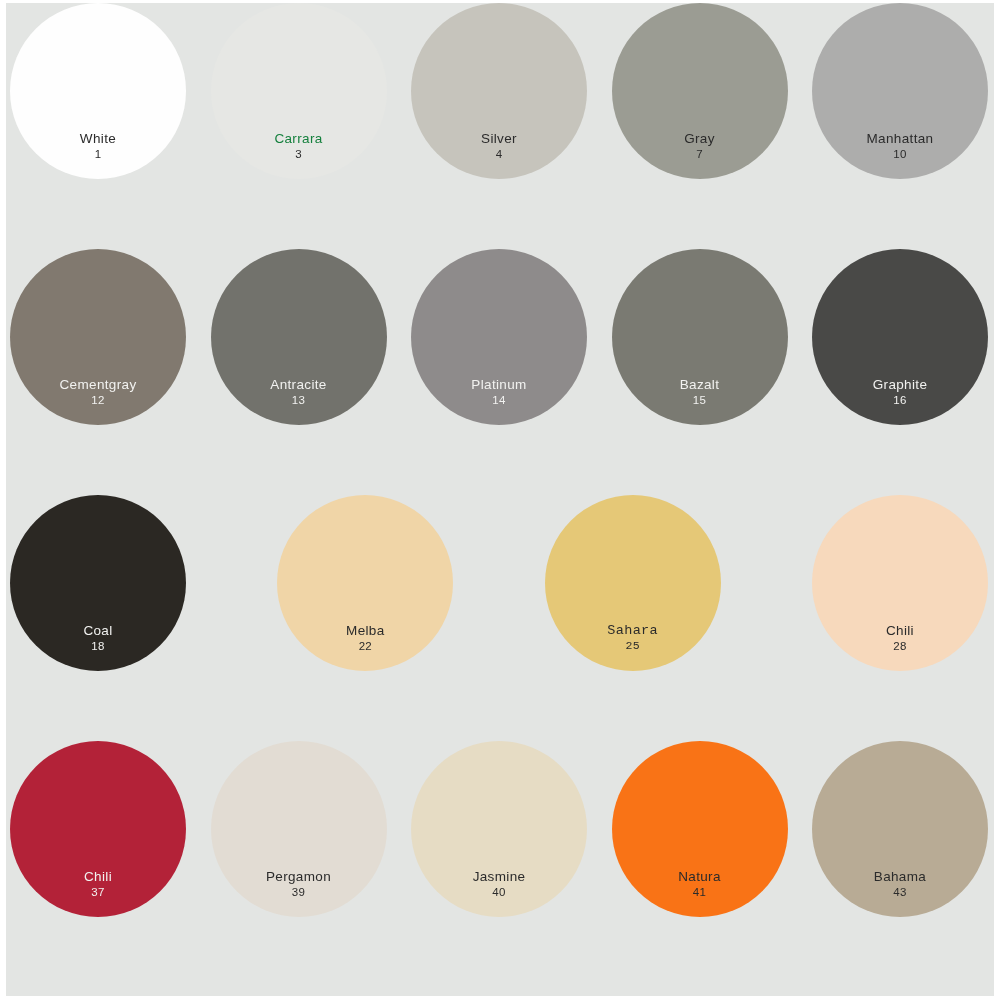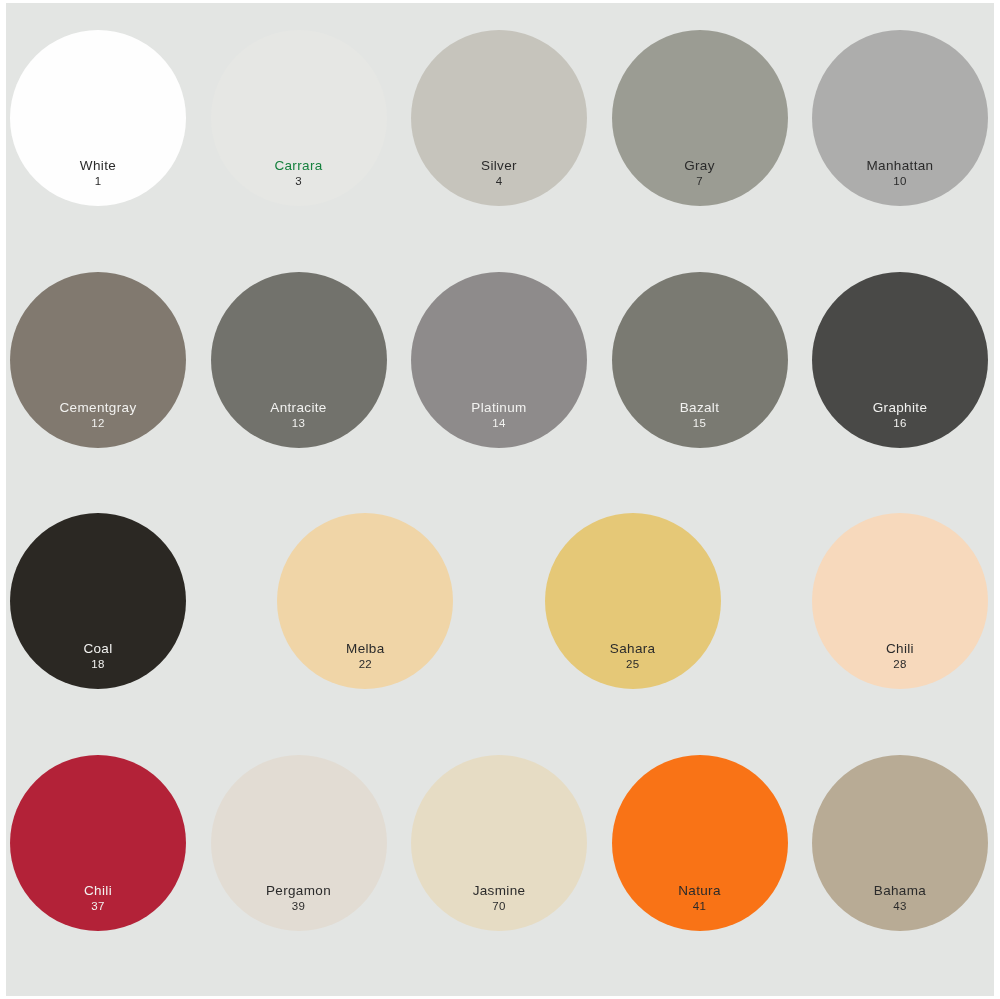--- a/index.html
+++ b/index.html
@@ -30,21 +30,20 @@
 
   .swatch-grid {
     position: absolute;
     left: 0;
     top: 0;
     width: 988px;
     height: 993px;
     display: flex;
     flex-direction: column;
     justify-content: flex-start;
-    padding-top: 27px;
     box-sizing: border-box;
   }
 
   .swatch-row {
     display: flex;
     flex-direction: row;
     justify-content: space-between;
     align-items: flex-start;
     height: 246px;
     padding: 0 6px 0 4px;
@@ -147,42 +146,42 @@
 
     <div class="swatch-row">
       <div class="swatch label-light" style="background: rgb(43, 40, 35);">
         <span class="swatch-name" style="color: rgb(242, 242, 240);">Coal</span>
         <span class="swatch-number" style="color: rgb(242, 242, 240);">18</span>
       </div>
       <div class="swatch label-dark" style="background: rgb(240, 213, 167);">
         <span class="swatch-name" style="color: rgb(43, 43, 43);">Melba</span>
         <span class="swatch-number" style="color: rgb(43, 43, 43);">22</span>
       </div>
-      <div class="swatch label-dark" style="background: rgb(229, 200, 119);">
+      <div class="swatch label-dark" style="background: rgb(229, 200, 119); font-family: Liberation Mono, monospace;">
         <span class="swatch-name" style="color: rgb(43, 43, 43);">Sahara</span>
         <span class="swatch-number" style="color: rgb(43, 43, 43);">25</span>
       </div>
       <div class="swatch label-dark" style="background: rgb(247, 217, 188);">
         <span class="swatch-name" style="color: rgb(43, 43, 43);">Chili</span>
         <span class="swatch-number" style="color: rgb(43, 43, 43);">28</span>
       </div>
     </div>
 
     <div class="swatch-row">
       <div class="swatch label-light" style="background: rgb(179, 34, 56);">
         <span class="swatch-name" style="color: rgb(242, 242, 240);">Chili</span>
         <span class="swatch-number" style="color: rgb(242, 242, 240);">37</span>
       </div>
       <div class="swatch label-dark" style="background: rgb(226, 220, 211);">
         <span class="swatch-name" style="color: rgb(43, 43, 43);">Pergamon</span>
         <span class="swatch-number" style="color: rgb(43, 43, 43);">39</span>
       </div>
       <div class="swatch label-dark" style="background: rgb(230, 220, 196);">
         <span class="swatch-name" style="color: rgb(43, 43, 43);">Jasmine</span>
-        <span class="swatch-number" style="color: rgb(43, 43, 43);">70</span>
+        <span class="swatch-number" style="color: rgb(43, 43, 43);">40</span>
       </div>
       <div class="swatch label-dark" style="background: #f97316;">
         <span class="swatch-name" style="color: rgb(43, 43, 43);">Natura</span>
         <span class="swatch-number" style="color: rgb(43, 43, 43);">41</span>
       </div>
       <div class="swatch label-dark" style="background: rgb(184, 171, 149);">
         <span class="swatch-name" style="color: rgb(43, 43, 43);">Bahama</span>
         <span class="swatch-number" style="color: rgb(43, 43, 43);">43</span>
       </div>
     </div>

